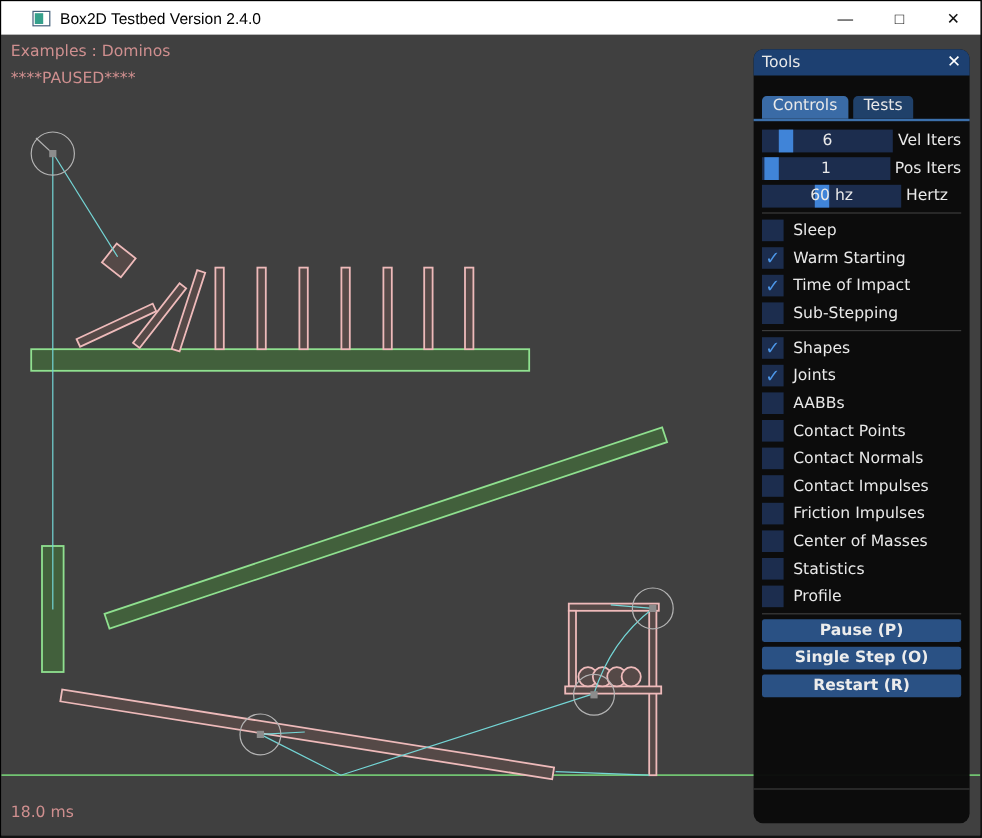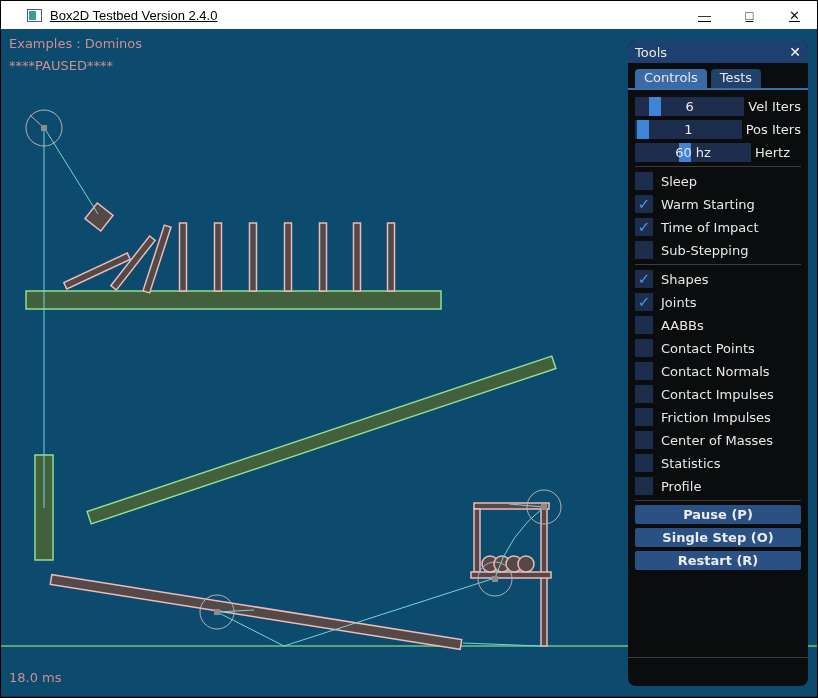--- a/index.html
+++ b/index.html
@@ -2,44 +2,44 @@
 <html><head>
 <meta charset="utf-8">
 <style>
   * { box-sizing: border-box; margin: 0; padding: 0; }
   html,body { width: 818px; height: 698px; background:#2e2e2e; }
   body { font-family: "DejaVu Sans", sans-serif; overflow: hidden; }
   .window { width:818px; height:698px; border:1px solid #000; position:relative; }
 
   
   .titlebar { height:28px; background:#ffffff; display:flex; align-items:center; color:#000;
-              font-family:"Liberation Sans", sans-serif; font-size:13px;text-decoration:underline; }
+              font-family:"Liberation Sans", sans-serif; font-size:13px; }
   .app-icon { width:15px; height:13px; margin-left:26px; margin-right:8px;
               border:1px solid #44607c; background:#fff; position:relative; }
   .app-icon::before { content:""; position:absolute; left:1px; top:1px; bottom:1px; width:7px; background:#35a08c; }
   .title-text { flex:1; }
   .win-controls { display:flex; height:100%; }
   .win-btn { width:45px; height:100%; display:flex; align-items:center; justify-content:center;
              font-size:13px; color:#111; }
 
   
-  .canvas { position:relative; width:816px; height:667px; background:#0c4a6e; overflow:hidden; }
+  .canvas { position:relative; width:816px; height:667px; background:#404040; overflow:hidden; }
   .scene-svg { position:absolute; left:0; top:0; }
   .hud { position:absolute; left:8px; color:#cf8f8f; font-size:13px; }
   .hud-examples { top:7px; }
   .hud-paused { top:29px; }
   .hud-ms { top:641px; }
 
   
   .tools-panel { position:absolute; left:627px; top:12px; width:180px; height:645px;
                  background:rgba(10,10,10,0.97); border-radius:8px; color:#e9e9e9; font-size:13px; }
   .panel-header { height:22px; background:#1d4071; border-radius:8px 8px 0 0;
                   display:flex; align-items:center; justify-content:space-between; padding:0 7px; }
   .panel-close { font-size:14px; line-height:1; color:#fff; cursor:default; }
-  .tab-strip { display:flex; gap:4px; padding:6px 7px 0 7px; border-bottom:2px solid #3c70ab; }
+  .tab-strip { display:flex; gap:4px; padding:6px 7px 0 7px; border-bottom:2px solid #3c70ab;margin-top:11px; }
   .tab { padding:1px 9px 3px 9px; border-radius:4px 4px 0 0; background:#20416a; }
   .tab.active { background:#3a6ba6; }
   .panel-body { padding:3px 7px 0 7px; }
 
   .slider-row { display:flex; align-items:center; height:19px; margin:4px 0; }
   .slider-track { position:relative; width:116px; height:19px; background:#1c2d4e; }
   .slider-handle { position:absolute; top:0; width:12px; height:19px; background:#4084d8; }
   .slider-value { position:absolute; inset:0; display:flex; align-items:center; justify-content:center; }
   .slider-label { margin-left:4px; white-space:nowrap; }
 

